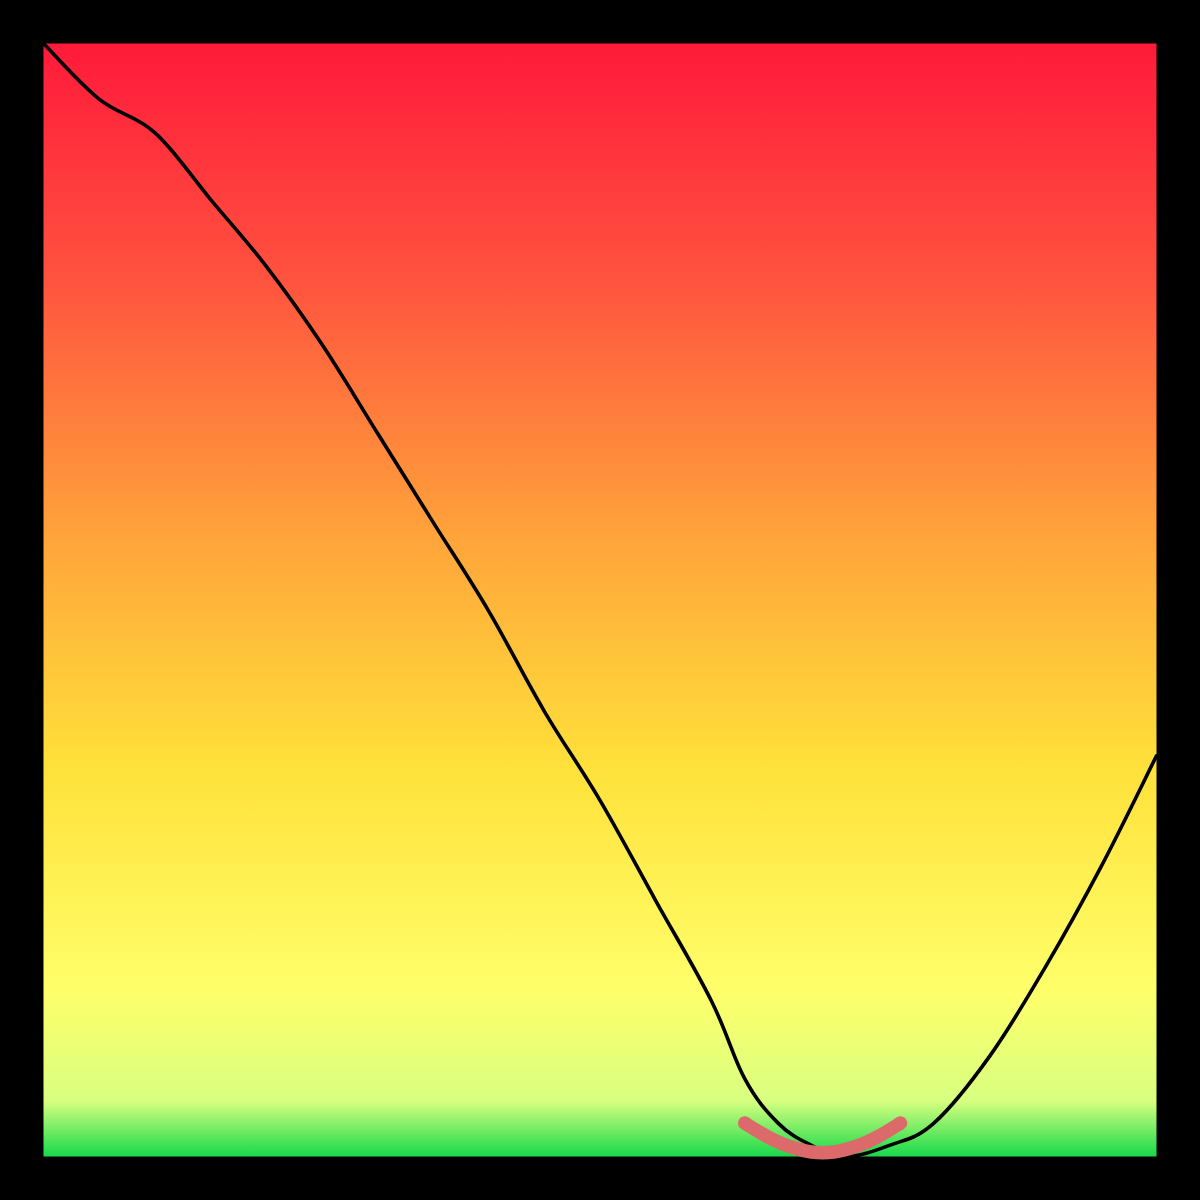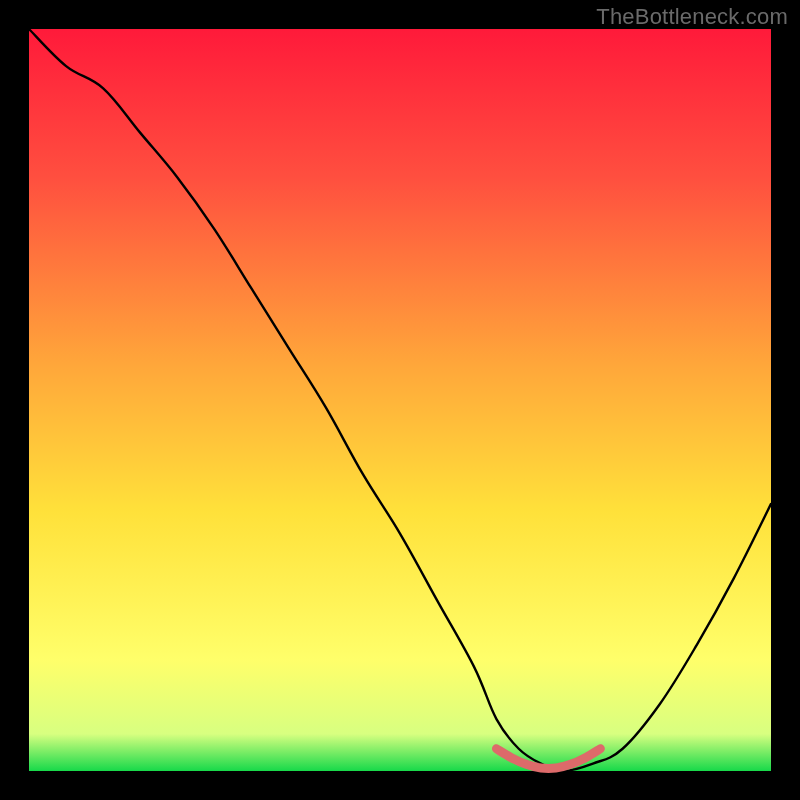--- a/index.html
+++ b/index.html
@@ -27,21 +27,20 @@
     z-index: 10;
   }
   svg {
     display: block;
   }
 </style>
 </head>
 <body>
 
 <div class="frame">
-  <div class="watermark">TheBottleneck.com</div>
   <svg id="chart-svg" width="800" height="800" viewBox="0 0 800 800" preserveAspectRatio="none">
     <defs>
       <linearGradient id="bg-grad" x1="0" y1="0" x2="0" y2="1">
           <stop offset="0%" stop-color="#ff1a3a"></stop>
           <stop offset="20%" stop-color="#ff4f3f"></stop>
           <stop offset="45%" stop-color="#ffa63a"></stop>
           <stop offset="65%" stop-color="#ffe13a"></stop>
           <stop offset="85%" stop-color="#ffff6a"></stop>
           <stop offset="95%" stop-color="#d8ff80"></stop>
           <stop offset="100%" stop-color="#17d94a"></stop>

